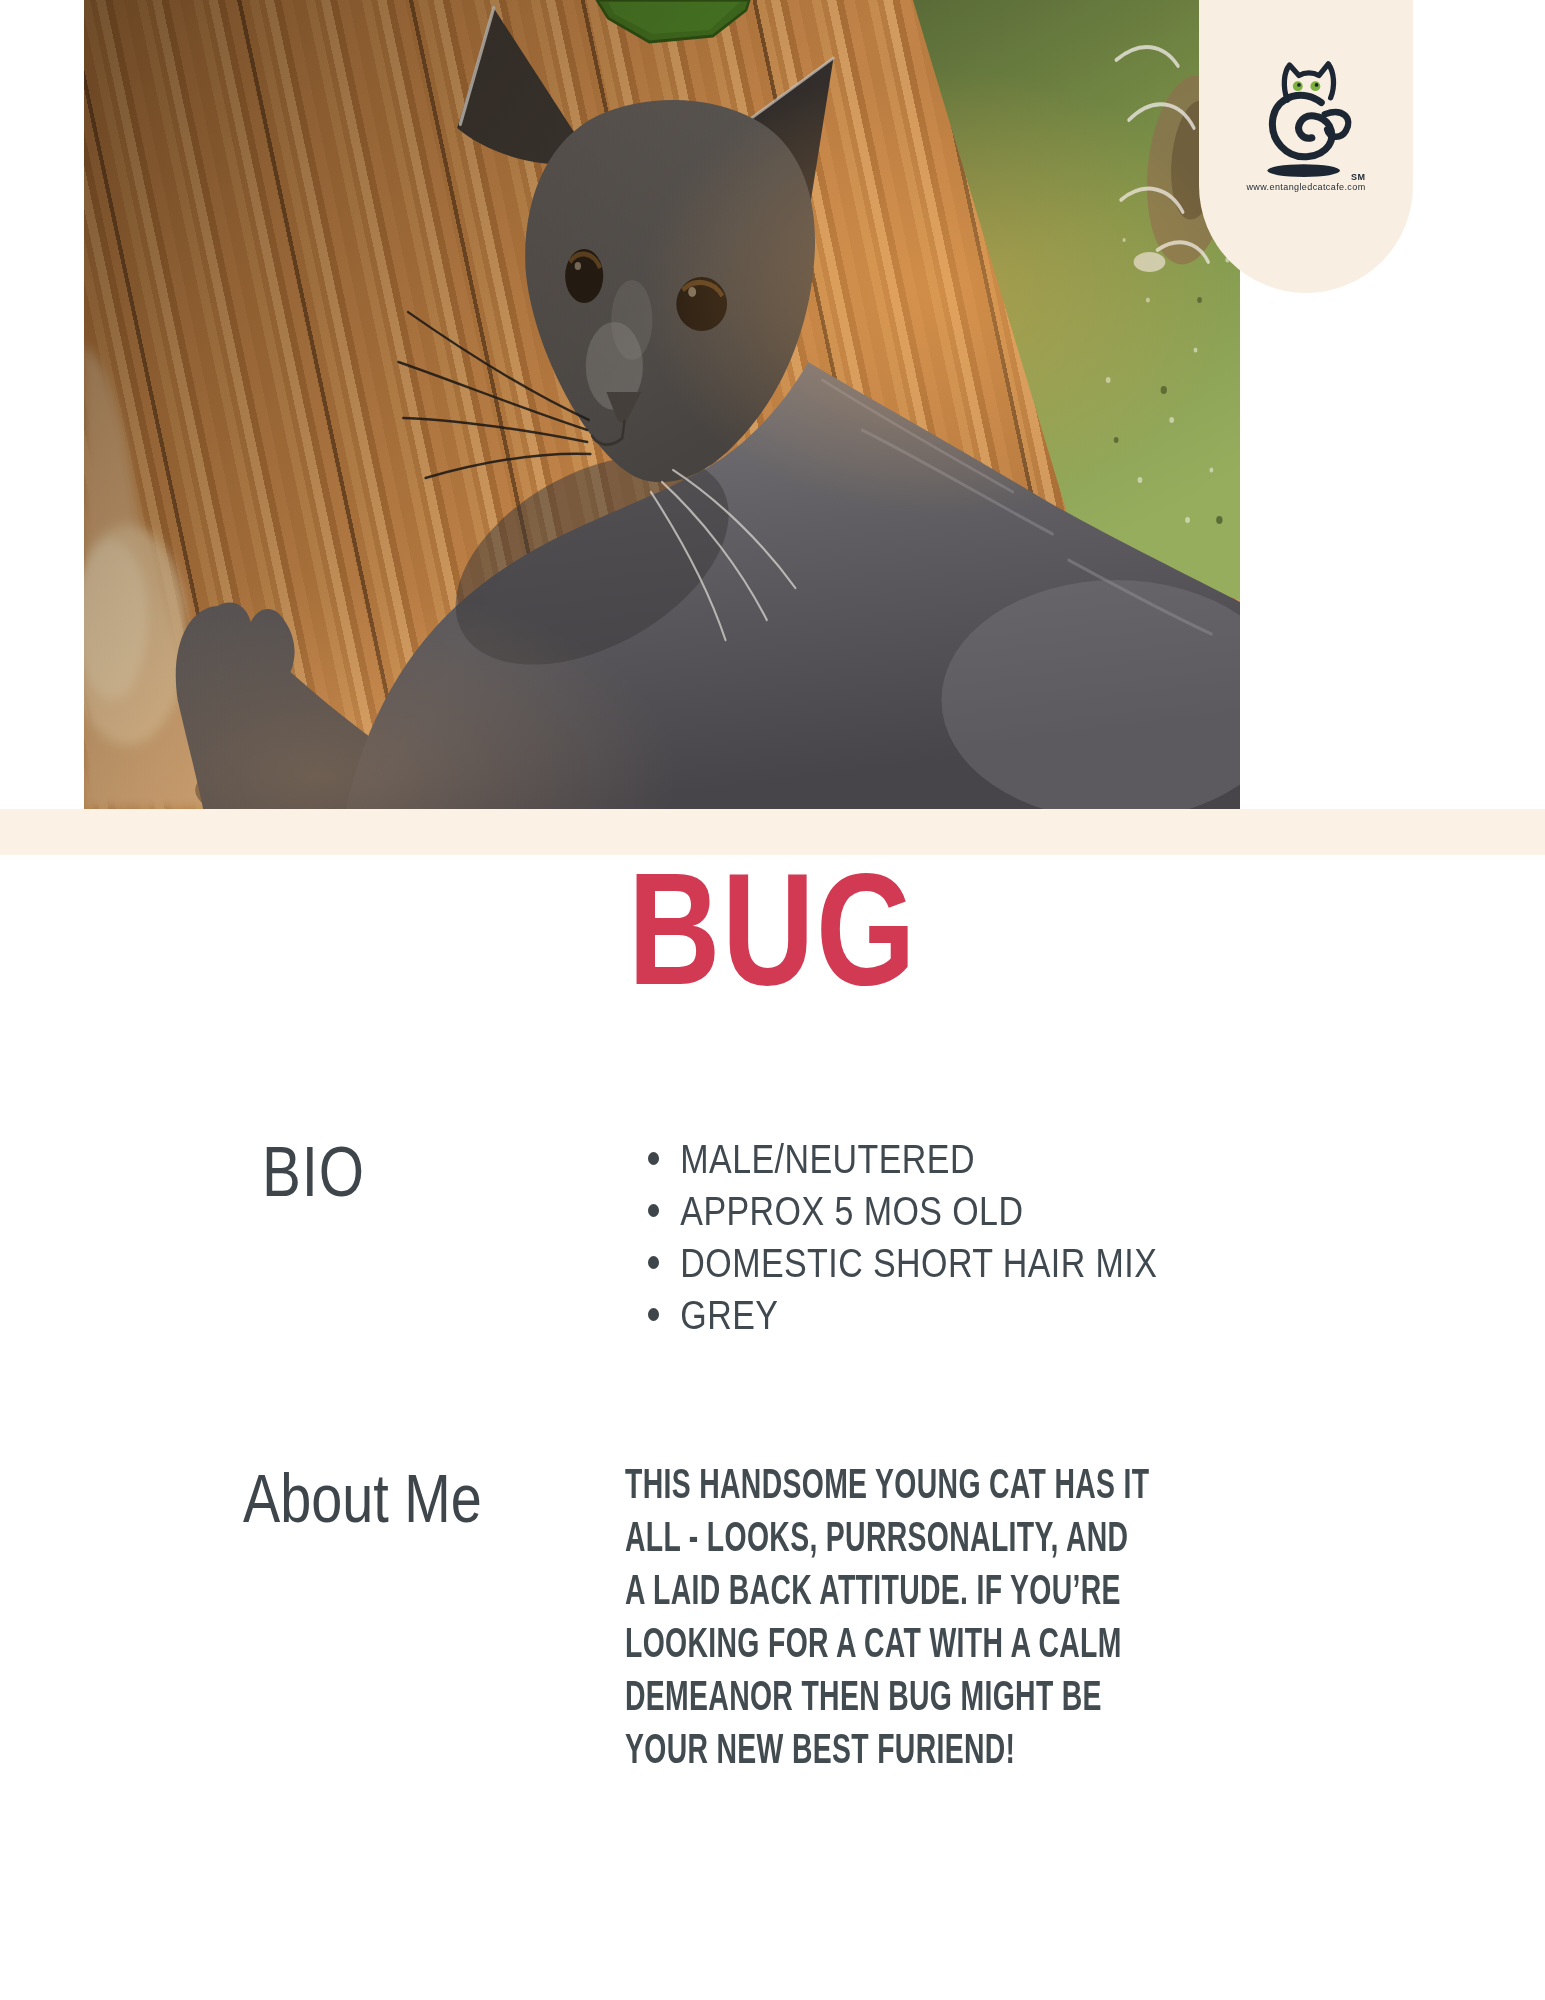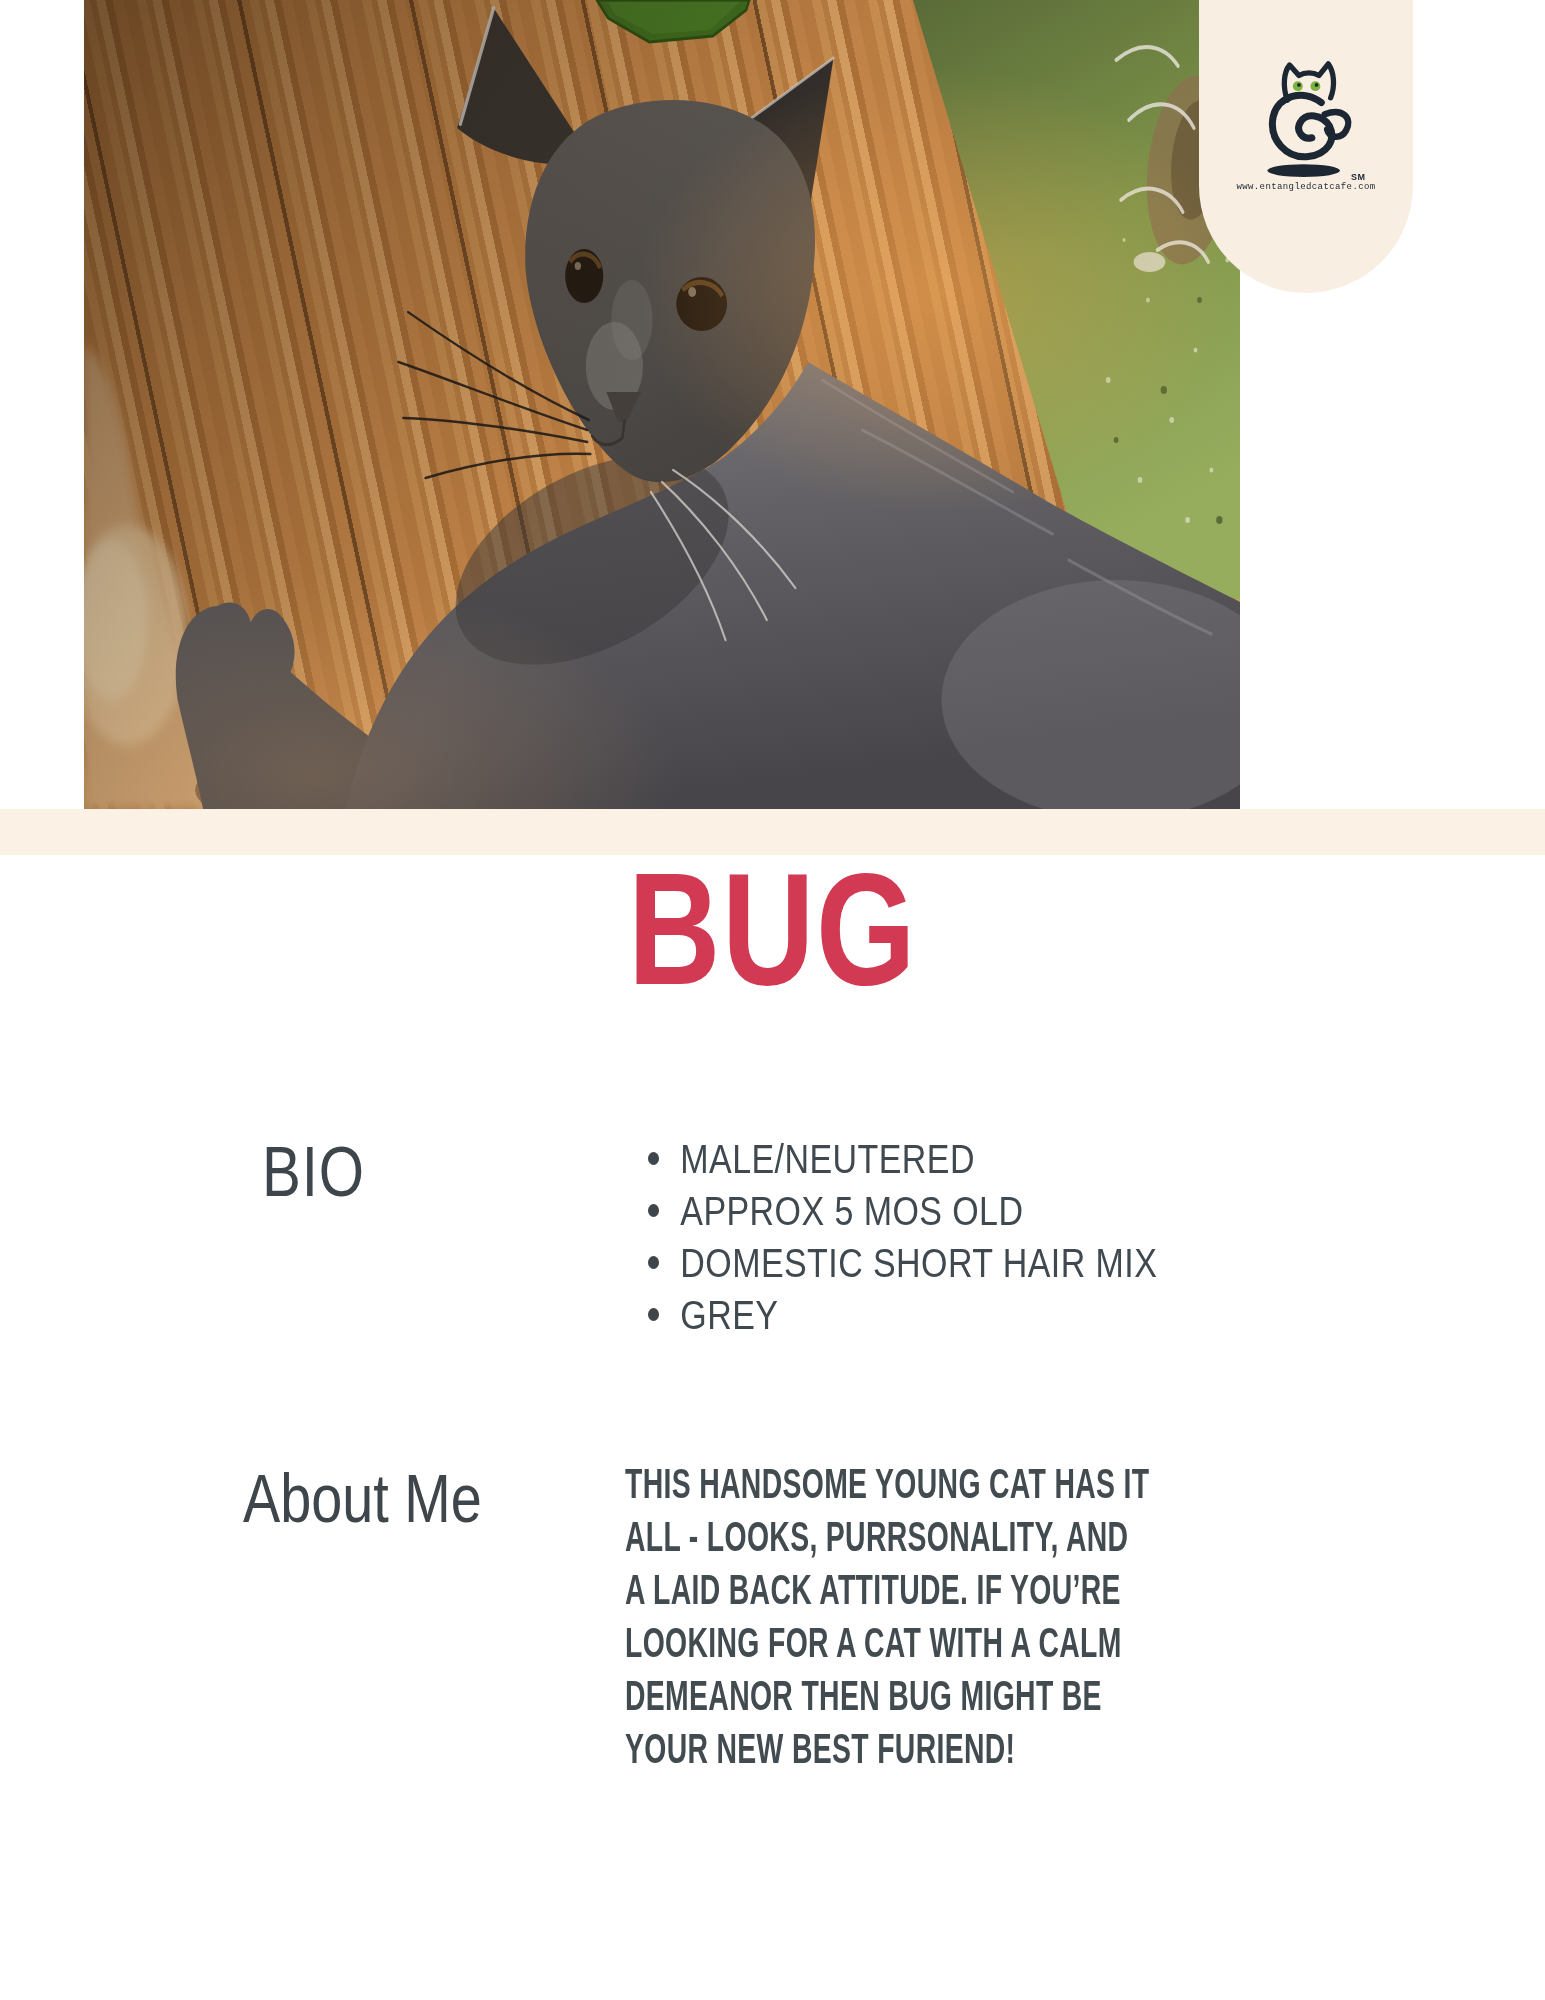--- a/index.html
+++ b/index.html
@@ -19,21 +19,21 @@
     background:
       linear-gradient(123deg, rgba(28,16,6,.52) 0%, rgba(28,16,6,.28) 20%, rgba(28,16,6,0) 48%),
       radial-gradient(ellipse 430px 320px at 74% 36%, rgba(255,176,88,.34), rgba(255,176,88,0) 70%),
       radial-gradient(ellipse 520px 280px at 20% 96%, rgba(255,190,120,.22), rgba(255,190,120,0) 70%);}
 
   
   .badge{position:absolute;left:1115px;top:0;width:214px;height:293px;background:#f8efe2;
          border-radius:0 0 107px 107px;z-index:6;display:flex;flex-direction:column;align-items:center;}
   .badge svg{margin-top:58px;}
   .badge .sm{position:absolute;left:152px;top:172px;font-size:9px;font-weight:bold;color:#1d2733;letter-spacing:.5px;}
-  .badge .site{margin-top:2px;font-size:9px;letter-spacing:.4px;color:#1d2733;white-space:nowrap;font-family:Liberation Mono, monospace;}
+  .badge .site{margin-top:2px;font-size:9px;letter-spacing:.4px;color:#1d2733;white-space:nowrap;}
 
   
   .strip{position:absolute;left:0;top:809px;width:1545px;height:46px;background:#fcf1e5;}
 
   
   .title{position:absolute;left:0;top:849px;width:1545px;margin:0;text-align:center;
          font-size:160px;line-height:1;font-weight:bold;color:#d23a54;letter-spacing:2px;
          transform:scaleX(.80);}
   .h2{position:absolute;margin:0;font-weight:400;color:#3e464b;line-height:1;
       transform:scaleX(.82);transform-origin:left top;}

